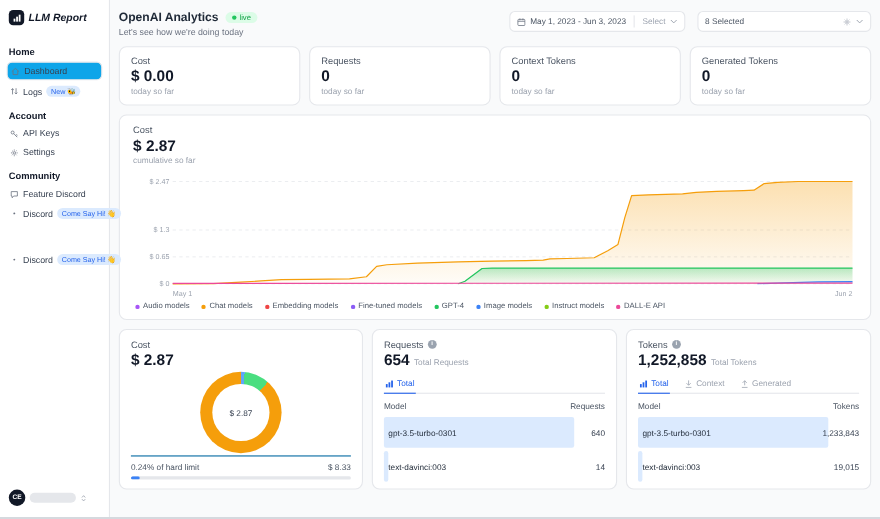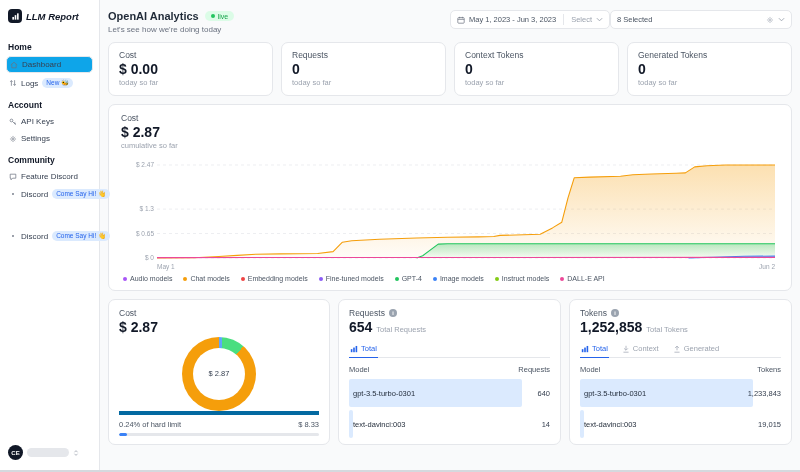--- a/index.html
+++ b/index.html
@@ -36,21 +36,21 @@
   .title-row { display:flex; align-items:center; gap:6px; }
   .page-title { font-size:11px; font-weight:bold; color:#1f2937; }
   .live-badge { display:flex; align-items:center; gap:3px; background:#dcfce7; color:#16a34a; font-size:7px; padding:1.5px 6px; border-radius:8px; }
   .live-dot { width:4px; height:4px; border-radius:50%; background:#22c55e; }
   .subtitle { font-size:8px; color:#6b7280; margin-top:3px; }
   .header-controls { display:flex; gap:0; }
   .control { display:flex; align-items:center; gap:4px; background:#fff; border:1px solid #e5e7eb; border-radius:5px; padding:0 6px; font-size:7.5px; color:#4b5563; height:19px; cursor:pointer; }
   .divider-v { width:1px; height:11px; background:#e5e7eb; margin:0 3px; }
   .muted { color:#9ca3af; }
   .ctl-icon { display:flex; color:#9ca3af; }
-  .models-control { width:182px; justify-content:space-between; }
+  .models-control { width:158px; justify-content:space-between;margin-left:11px; }
   .models-right { display:flex; align-items:center; gap:4px; }
 
   
   .stats-row { display:flex; gap:8px; margin-bottom:8px; }
   .stat-card { flex:1; background:#fff; border:1px solid #e5e7eb; border-radius:7px; padding:7px 10px 8px; }
   .stat-label { font-size:8.5px; color:#4b5563; }
   .stat-value { font-size:14px; font-weight:bold; color:#111827; margin:1px 0 1px; }
   .stat-sub { font-size:7.5px; color:#9ca3af; }
 
   
@@ -70,21 +70,21 @@
   .cost-b-card { width:222px; display:flex; flex-direction:column; }
   .flex-card { flex:1; }
   .card-title-row { display:flex; align-items:center; gap:4px; font-size:8.5px; color:#4b5563; }
   .info-icon { width:8px; height:8px; border-radius:50%; background:#9aa3af; color:#fff; font-size:5.5px; display:flex; align-items:center; justify-content:center; font-weight:bold; }
   .big-row { display:flex; align-items:baseline; gap:4px; margin-top:1px; }
   .big-value { font-size:14px; font-weight:bold; color:#111827; }
   .big-sub { font-size:7.5px; color:#9ca3af; }
   .donut-wrap { flex:1; display:flex; align-items:center; justify-content:center; }
   .donut { width:74px; height:74px; border-radius:50%; position:relative; }
   .donut-hole { position:absolute; inset:11px; background:#fff; border-radius:50%; display:flex; align-items:center; justify-content:center; font-size:7.5px; color:#374151; }
-  .hard-limit-row { display:flex; justify-content:space-between; font-size:7.5px; color:#4b5563; padding-top:5px; border-top:4px solid #0369a1; }
+  .hard-limit-row { display:flex; justify-content:space-between; font-size:7.5px; color:#4b5563; padding-top:5px; border-top:1px solid #0369a1; }
   .progress { height:3px; background:#e5e7eb; border-radius:2px; margin-top:4px; overflow:hidden; }
   .progress-fill { height:100%; background:#3b82f6; border-radius:2px; }
   .tabs { display:flex; gap:12px; border-bottom:1px solid #e5e7eb; margin-top:7px; }
   .tab { display:flex; align-items:center; gap:3px; font-size:7.5px; color:#9ca3af; padding:2px 1px 4px; border-bottom:1.5px solid transparent; margin-bottom:-1px; cursor:pointer; }
   .tab.active { color:#2563eb; border-bottom-color:#2563eb; }
   .tab-icon { display:flex; }
   .tbl-head { display:flex; justify-content:space-between; font-size:7.5px; color:#4b5563; margin:7px 0 5px; }
   .tbl-row { position:relative; height:28px; display:flex; align-items:center; justify-content:space-between; font-size:7.5px; margin-bottom:3px; }
   .tbl-bar { position:absolute; left:0; top:0; height:100%; background:#dbeafe; border-radius:2px; }
   .tbl-model { position:relative; padding-left:4px; color:#1f2937; }

